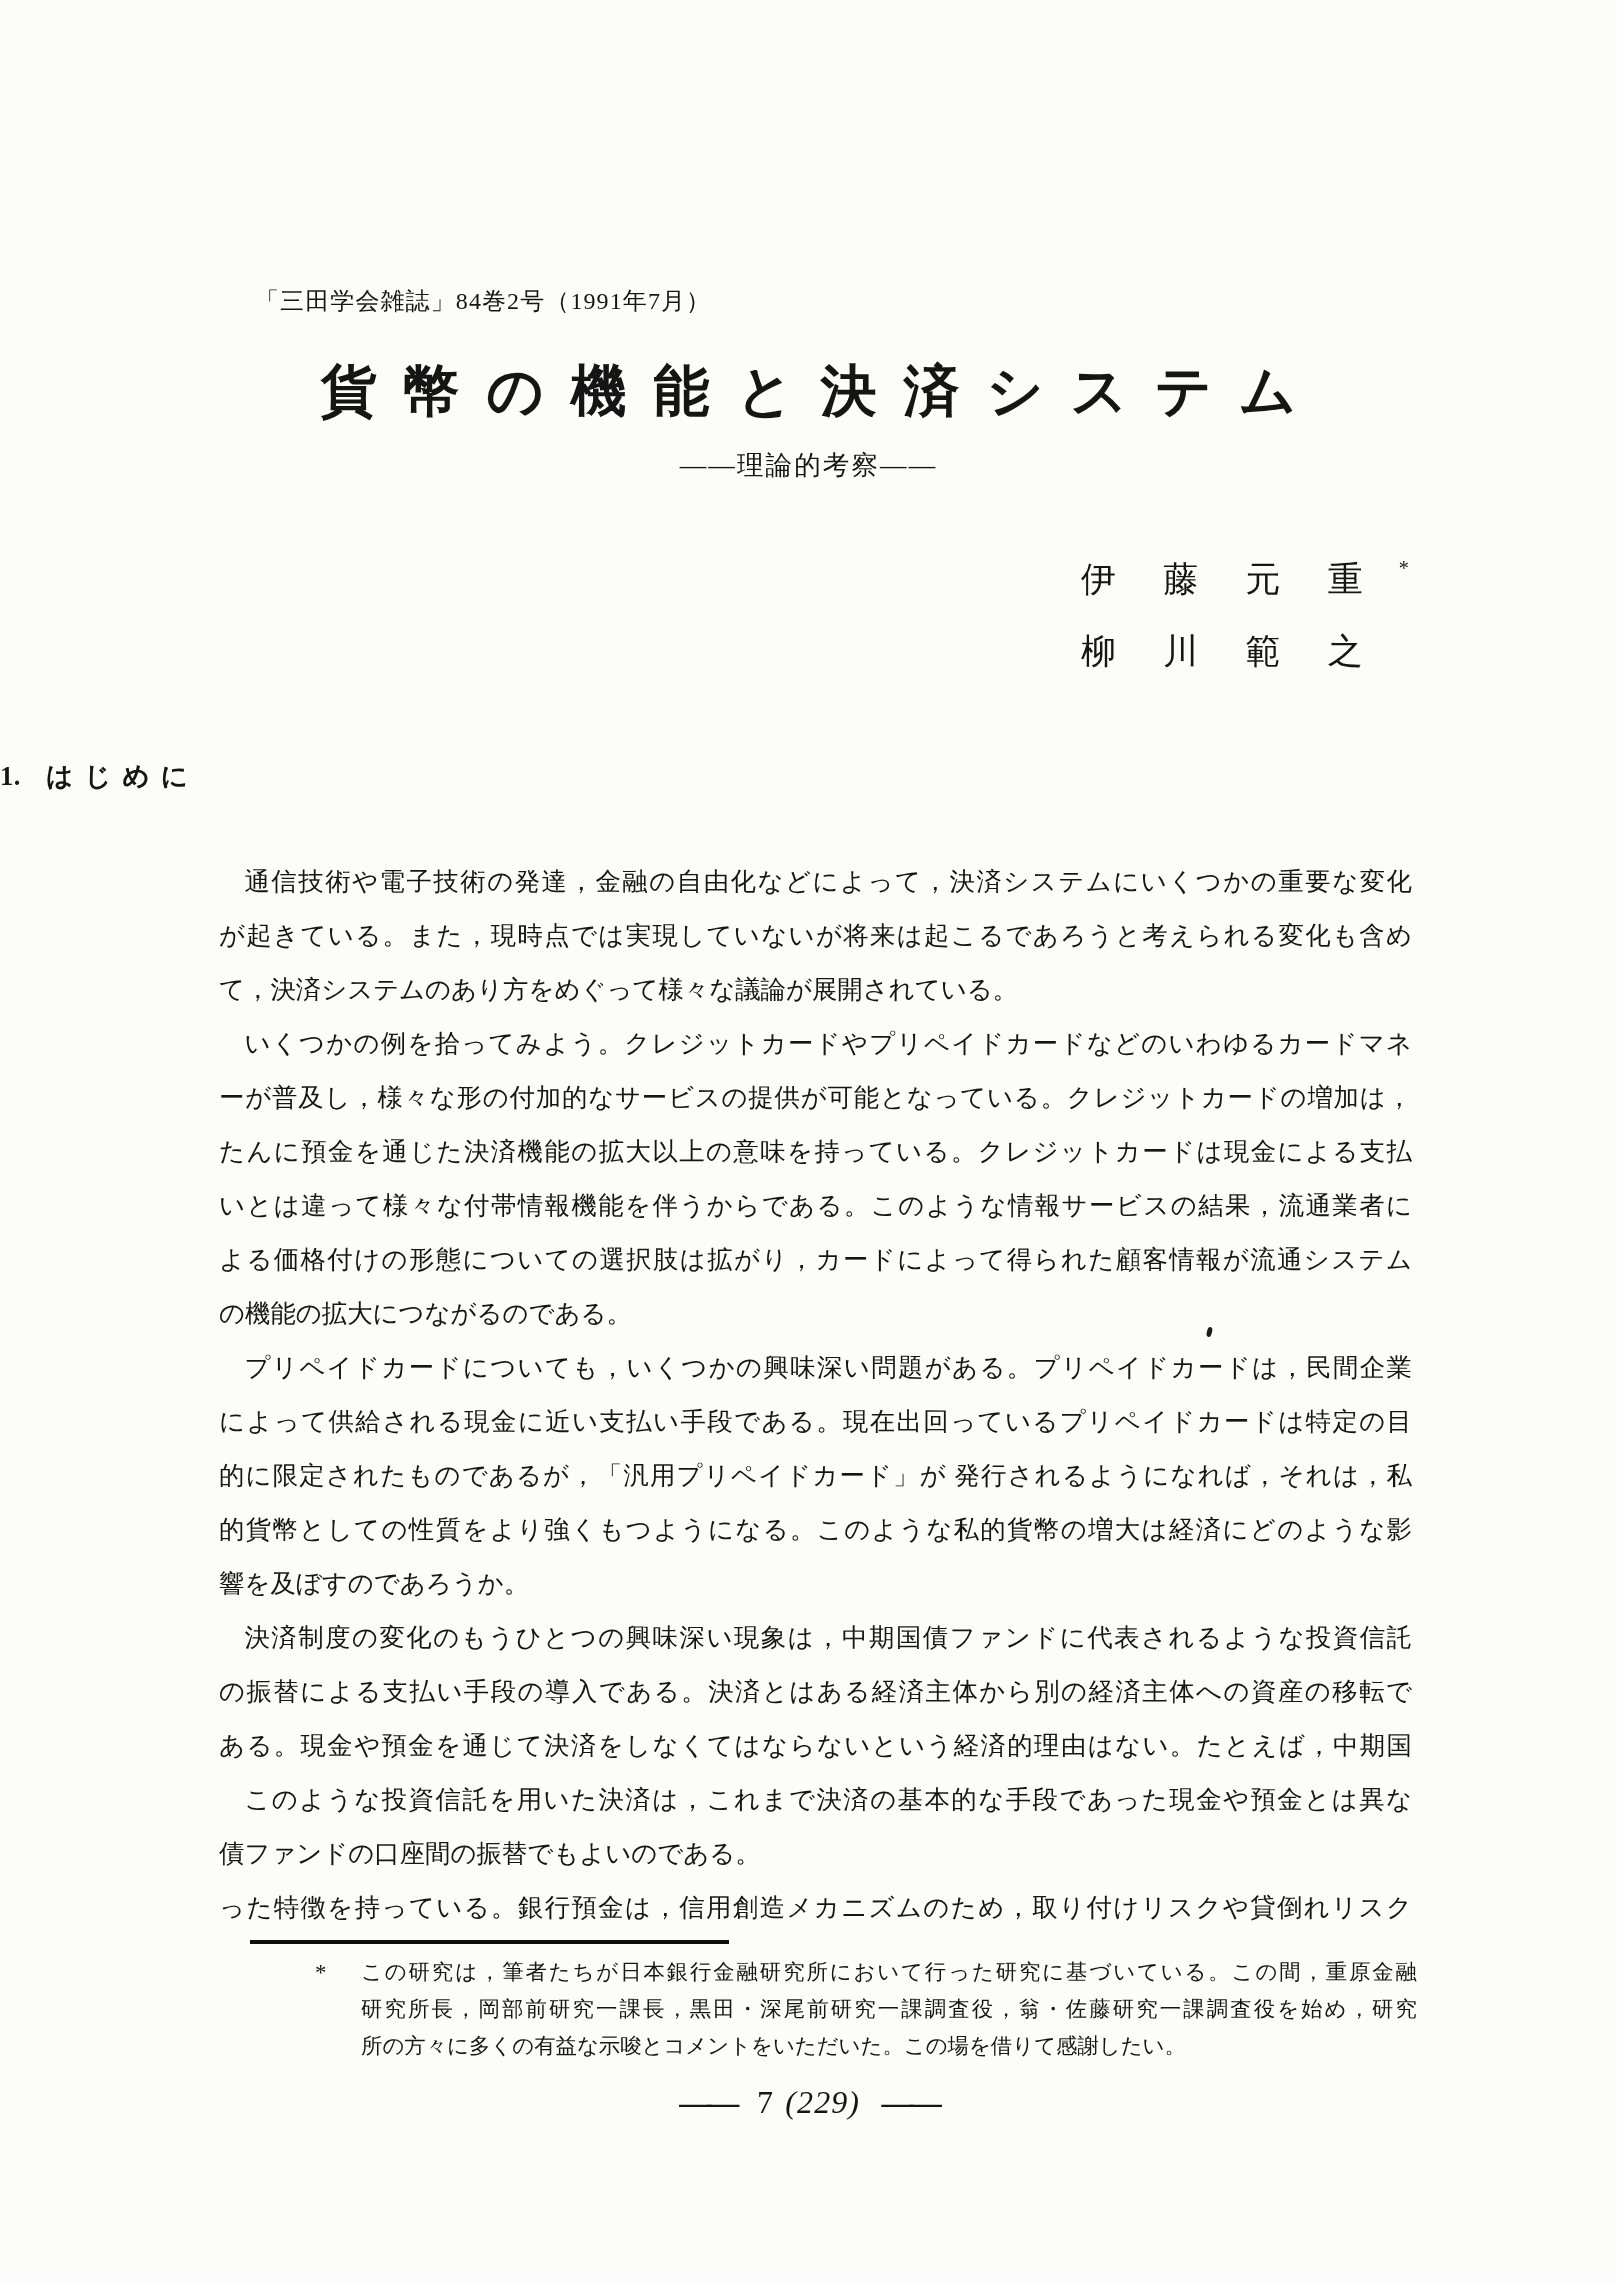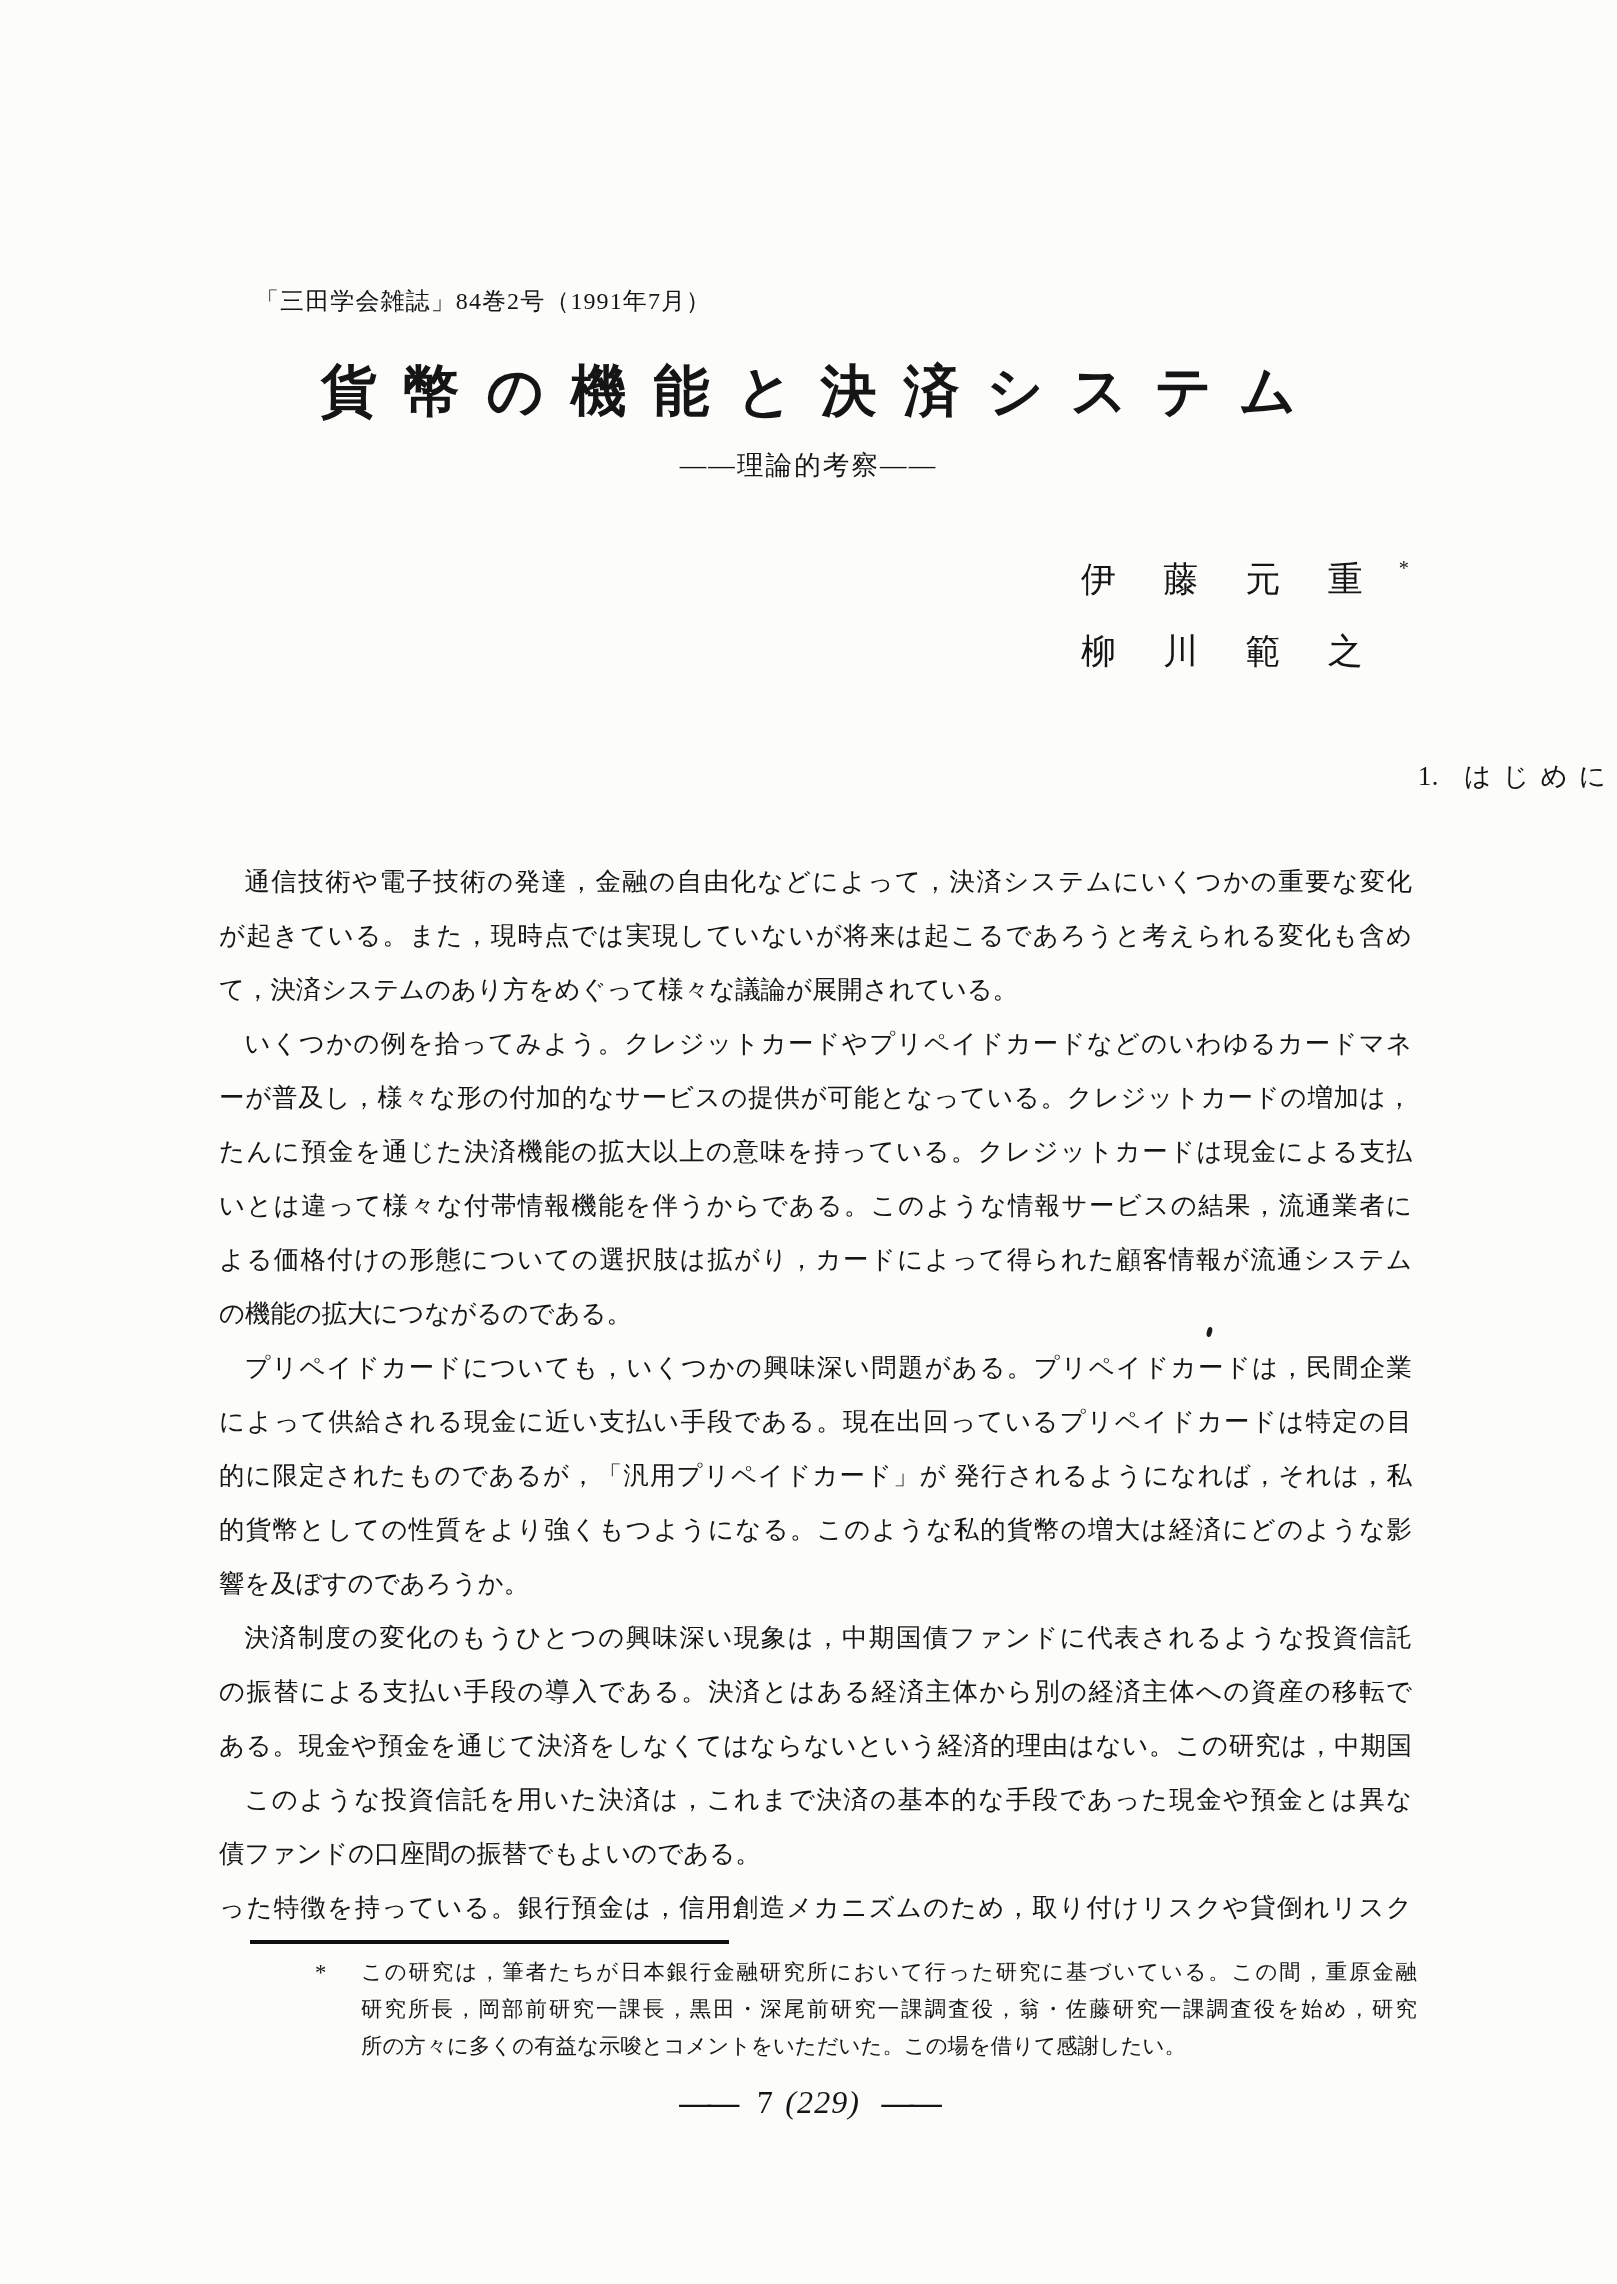--- a/index.html
+++ b/index.html
@@ -28,21 +28,21 @@
     position:absolute;left:1081px;top:535px;
     font-size:35px;line-height:72px;white-space:nowrap;
   }
   .author-name{letter-spacing:1.35em;}
   .author-mark{
     font-size:20.3px;vertical-align:super;letter-spacing:0;
     margin-left:-0.55em;position:relative;top:-3.4px;
   }
   .section-heading{
     position:absolute;top:758px;left:0;width:100%;
-    text-align:right;font-size:26.5px;font-weight:normal;white-space:nowrap;
+    text-align:left;font-size:26.5px;font-weight:bold;white-space:nowrap;
   }
   .section-number{margin-right:25px;letter-spacing:0.6px;}
   .section-title{letter-spacing:0.42em;text-indent:0.42em;}
   .body-text{
     position:absolute;left:219px;top:854px;width:1193px;
     font-size:25.4px;
   }
   .line{
     height:54px;line-height:54px;
     text-align:justify;text-align-last:left;
@@ -113,21 +113,21 @@
       <div class="line fill">いとは違って様々な付帯情報機能を伴うからである。このような情報サービスの結果，流通業者に</div>
       <div class="line fill">よる価格付けの形態についての選択肢は拡がり，カードによって得られた顧客情報が流通システム</div>
       <div class="line">の機能の拡大につながるのである。</div>
       <div class="line indent fill">プリペイドカードについても，いくつかの興味深い問題がある。プリペイドカードは，民間企業</div>
       <div class="line fill">によって供給される現金に近い支払い手段である。現在出回っているプリペイドカードは特定の目</div>
       <div class="line fill">的に限定されたものであるが，「汎用プリペイドカード」が 発行されるようになれば，それは，私</div>
       <div class="line fill">的貨幣としての性質をより強くもつようになる。このような私的貨幣の増大は経済にどのような影</div>
       <div class="line">響を及ぼすのであろうか。</div>
       <div class="line indent fill">決済制度の変化のもうひとつの興味深い現象は，中期国債ファンドに代表されるような投資信託</div>
       <div class="line fill">の振替による支払い手段の導入である。決済とはある経済主体から別の経済主体への資産の移転で</div>
-      <div class="line fill">ある。現金や預金を通じて決済をしなくてはならないという経済的理由はない。この研究は，中期国</div>
+      <div class="line fill">ある。現金や預金を通じて決済をしなくてはならないという経済的理由はない。たとえば，中期国</div>
       <div class="line indent fill">このような投資信託を用いた決済は，これまで決済の基本的な手段であった現金や預金とは異な</div>
       <div class="line">債ファンドの口座間の振替でもよいのである。</div>
       <div class="line fill">った特徴を持っている。銀行預金は，信用創造メカニズムのため，取り付けリスクや貸倒れリスク</div>
     </div>
 
   <div class="speck"></div>
 
   <div class="footnote-rule"></div>
 
   <div class="footnote">

